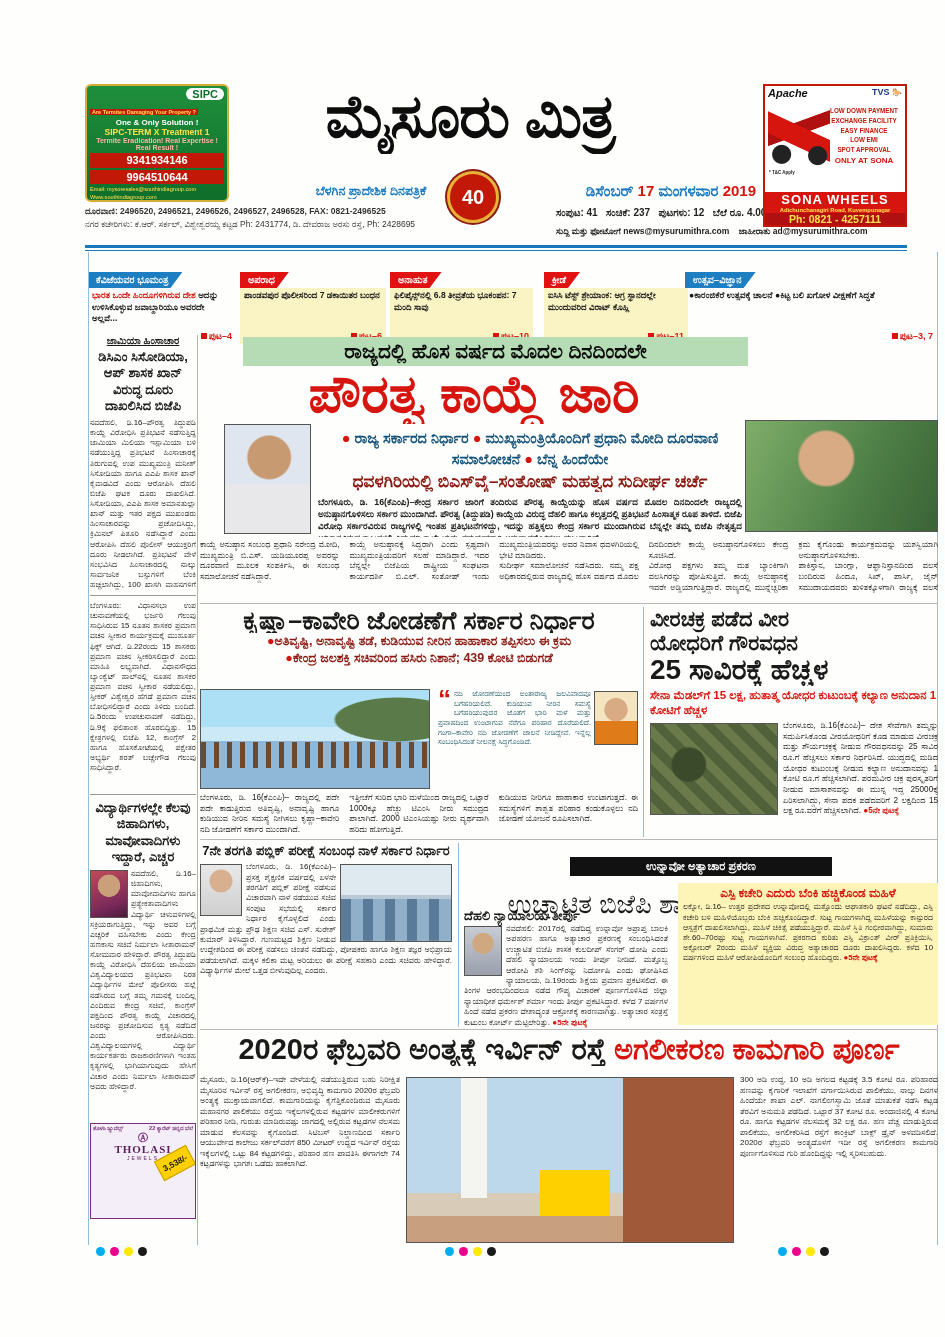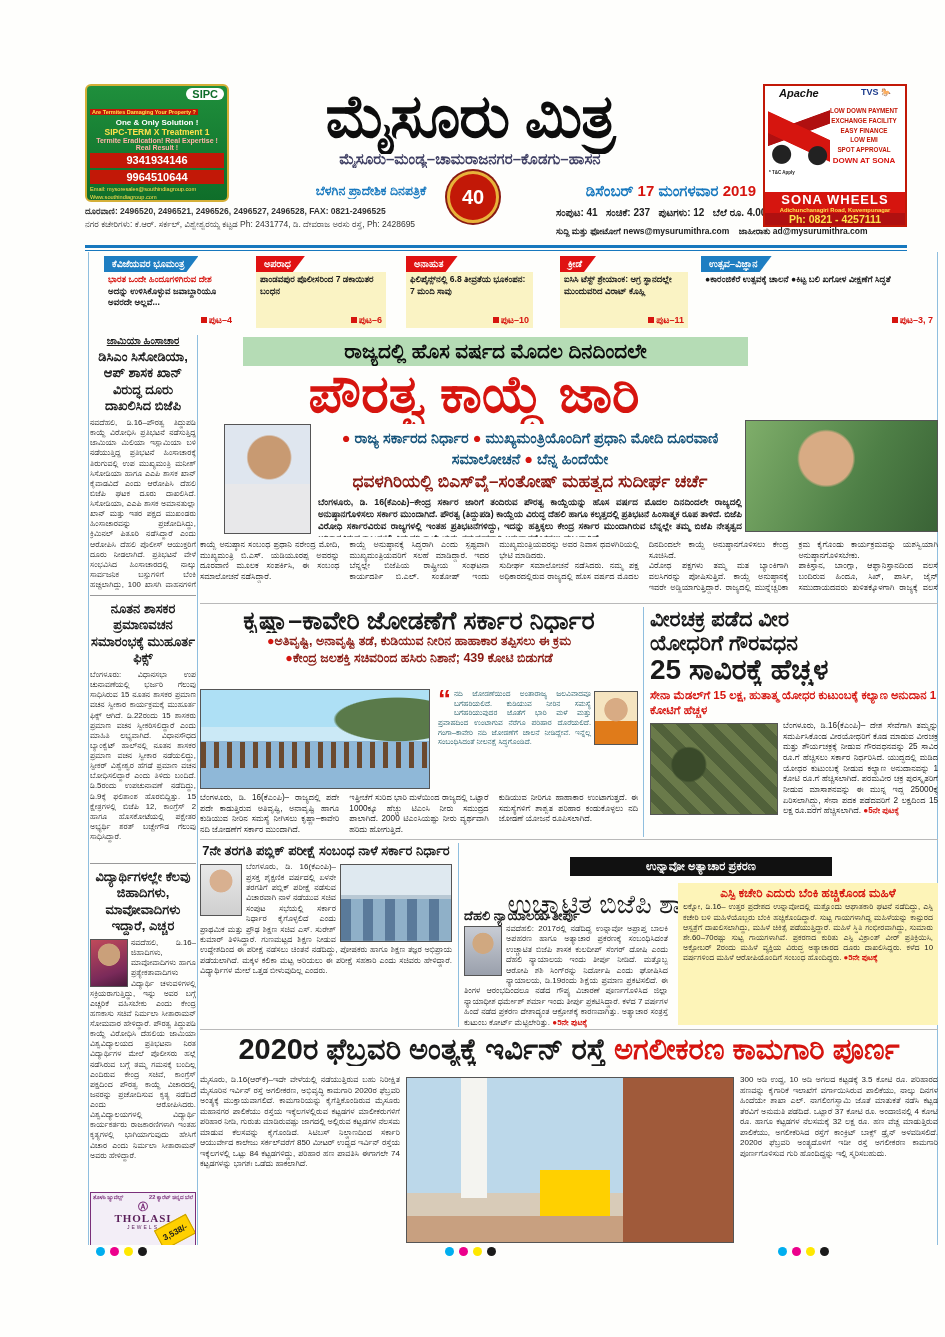--- a/index.html
+++ b/index.html
@@ -33,41 +33,41 @@
   #badge{left:447px;top:163px;width:52px;height:62px;}
   #badge .ring{width:46px;height:46px;margin:8px auto 0;border-radius:50%;background:#c21807;
                border:3px solid #e8b23a;color:#fff;font-size:20px;font-weight:bold;text-align:center;line-height:46px;
                box-shadow:0 0 0 2px #8a1a12;}
   #dateline{left:556px;top:182px;width:200px;font-size:15px;font-weight:bold;text-align:right;}
   #volline{left:556px;top:207px;width:300px;font-size:10px;font-weight:bold;color:#222;}
   #emailline{left:556px;top:226px;width:350px;font-size:8.5px;color:#222;}
   #phones1{left:85px;top:206px;width:370px;font-size:8.5px;font-weight:bold;color:#333;}
   #phones2{left:85px;top:219px;width:420px;font-size:8.5px;color:#333;}
   #tvs{left:763px;top:84px;width:144px;height:143px;background:#fff;border:2px solid #c21807;box-sizing:border-box;}
-  #tvs .top{height:16px;padding:1px 14px;}
+  #tvs .top{height:16px;padding:1px 3px;}
   #tvs .apache{float:left;font-size:11px;font-weight:bold;font-style:italic;color:#111;}
   #tvs .tvs{float:right;font-size:9px;font-weight:bold;color:#1a3a8c;}
   #tvs .horse{color:#d6150f;font-size:8px;}
   #tvs .bike{position:absolute;left:3px;top:20px;width:62px;height:62px;
              background:radial-gradient(circle at 22% 78%,#222 0 9px,transparent 10px),
                         radial-gradient(circle at 80% 80%,#222 0 9px,transparent 10px),
                         linear-gradient(25deg,transparent 38%,#d6150f 39% 62%,transparent 63%),
                         linear-gradient(-20deg,transparent 52%,#b01010 53% 68%,transparent 69%);}
   #tvs .tc{position:absolute;left:4px;top:84px;font-size:4.5px;font-weight:bold;}
   #tvs .feat{position:absolute;right:3px;top:20px;width:76px;text-align:center;}
   #tvs .feat div{font-size:6.3px;font-weight:bold;color:#c21807;line-height:1.55;}
   #tvs .only{font-size:8px !important;color:#d6150f !important;}
   #tvs .band{position:absolute;left:0;bottom:0;width:100%;background:#d6150f;text-align:center;}
   #tvs .sona{color:#fff;font-size:13px;font-weight:bold;letter-spacing:1px;}
   #tvs .addr{color:#ffe14d;font-size:5.8px;font-weight:bold;}
   #tvs .sph{color:#ffe14d;font-size:10.5px;font-weight:bold;background:#b01010;}
   #dblrule{left:85px;top:245px;width:822px;height:6px;border-top:3px solid #1778be;border-bottom:1px solid #1778be;box-sizing:border-box;}
 
   
-  .navbox{position:absolute;top:253px;height:74px;box-sizing:border-box;padding-left:16px;}
+  .navbox{position:absolute;top:269px;height:74px;box-sizing:border-box;}
   .ribbon{height:16px;line-height:16px;color:#fff;font-size:9.5px;font-weight:bold;padding:0 14px 0 8px;
           display:inline-block;clip-path:polygon(0 0,100% 0,calc(100% - 12px) 100%,0 100%);}
   .rib-blue{background:#1e7ec2;}
   .rib-red{background:#e01212;}
   .navbody{font-size:8.6px;font-weight:bold;line-height:1.35;padding:2px 4px;height:52px;overflow:hidden;position:relative;}
   .cream{background:#faf3c4;}
   .pageref{position:absolute;right:4px;bottom:2px;color:#d6150f;font-weight:bold;font-size:9px;}
   .pm{display:inline-block;width:6px;height:6px;background:#d6150f;margin-right:2px;}
 
   
@@ -196,21 +196,20 @@
     </div>
     <div class="ph ctr">9341934146</div>
     <div class="ph ctr">9964510644</div>
     <div class="em">
       <div>Email: mysoresales@southindiagroup.com</div>
         <div>Www.southindiagroup.com</div>
     </div>
   </div>
 
   <div class="abs ctr ovh" id="mast-title">ಮೈಸೂರು ಮಿತ್ರ</div>
-  <div class="abs ctr ovh" id="region-line">ಮೈಸೂರು–ಮಂಡ್ಯ–ಚಾಮರಾಜನಗರ–ಕೊಡಗು–ಹಾಸನ</div>
   <div class="abs ctr ovh" id="tagline">ಬೆಳಗಿನ ಪ್ರಾದೇಶಿಕ ದಿನಪತ್ರಿಕೆ</div>
 
   <div class="abs" id="badge">
     <div class="ring">40</div>
   </div>
 
   <div class="abs ovh" id="dateline">
     <span class="blue">ಡಿಸೆಂಬರ್</span>
     <span class="red">17</span>
     <span class="blue">ಮಂಗಳವಾರ</span>
@@ -232,21 +231,21 @@
       <span class="tvs"><span>TVS</span> <span class="horse">🐎</span></span>
     </div>
     <div class="bike"></div>
     <div class="tc">* T&amp;C Apply</div>
     <div class="feat">
       <div>LOW DOWN PAYMENT</div>
       <div>EXCHANGE FACILITY</div>
       <div>EASY FINANCE</div>
       <div>LOW EMI</div>
       <div>SPOT APPROVAL</div>
-      <div class="only">DOWN AT SONA</div>
+      <div class="only">ONLY AT SONA</div>
     </div>
     <div class="band">
       <div class="sona">SONA WHEELS</div>
       <div class="addr">Adichunchanagiri Road, Kuvempunagar</div>
       <div class="sph">Ph: 0821 - 4257111</div>
     </div>
   </div>
 
   <div class="abs" id="dblrule"></div>
 
@@ -293,21 +292,20 @@
   <div class="abs hrule" id="ruleB"></div>
   <div class="abs hrule" id="ruleC"></div>
   <div class="abs vrule" id="vB"></div>
   <div class="abs vrule" id="vC"></div>
 
   <div class="abs ovh" id="rail">
     <div class="kicker">ಜಾಮಿಯಾ ಹಿಂಸಾಚಾರ</div>
     <div class="rail-hl">ಡಿಸಿಎಂ ಸಿಸೋಡಿಯಾ, ಆಪ್ ಶಾಸಕ ಖಾನ್ ವಿರುದ್ಧ ದೂರು ದಾಖಲಿಸಿದ ಬಿಜೆಪಿ</div>
     <div class="rail-body" style="height:172px;">ನವದೆಹಲಿ, ಡಿ.16–ಪೌರತ್ವ ತಿದ್ದುಪಡಿ ಕಾಯ್ದೆ ವಿರೋಧಿಸಿ ಪ್ರತಿಭಟನೆ ನಡೆಸುತ್ತಿದ್ದ ಜಾಮಿಯಾ ಮಿಲಿಯಾ ಇಸ್ಲಾಮಿಯಾ ಬಳಿ ನಡೆಯುತ್ತಿದ್ದ ಪ್ರತಿಭಟನೆ ಹಿಂಸಾಚಾರಕ್ಕೆ ತಿರುಗುವಲ್ಲಿ ಉಪ ಮುಖ್ಯಮಂತ್ರಿ ಮನೀಶ್ ಸಿಸೋಡಿಯಾ ಹಾಗೂ ಎಎಪಿ ಶಾಸಕ ಖಾನ್ ಕೈವಾಡವಿದೆ ಎಂದು ಆರೋಪಿಸಿ ದೆಹಲಿ ಬಿಜೆಪಿ ಘಟಕ ದೂರು ದಾಖಲಿಸಿದೆ. ಸಿಸೋಡಿಯಾ, ಎಎಪಿ ಶಾಸಕ ಅಮಾನತುಲ್ಲಾ ಖಾನ್ ಮತ್ತು ಇತರ ಪಕ್ಷದ ಮುಖಂಡರು ಹಿಂಸಾಚಾರವನ್ನು ಪ್ರಚೋದಿಸಿದ್ದು, ಕ್ರಿಮಿನಲ್ ಪಿತೂರಿ ನಡೆಸಿದ್ದಾರೆ ಎಂದು ಆರೋಪಿಸಿ ದೆಹಲಿ ಪೊಲೀಸ್ ಆಯುಕ್ತರಿಗೆ ದೂರು ನೀಡಲಾಗಿದೆ. ಪ್ರತಿಭಟನೆ ವೇಳೆ ಸಂಭವಿಸಿದ ಹಿಂಸಾಚಾರದಲ್ಲಿ ನಾಲ್ಕು ಸಾರ್ವಜನಿಕ ಬಸ್ಸುಗಳಿಗೆ ಬೆಂಕಿ ಹಚ್ಚಲಾಗಿದ್ದು, 100 ಖಾಸಗಿ ವಾಹನಗಳಿಗೆ ಹಾನಿಯಾಗಿದೆ. ಜಾಮಿಯಾ ವಿದ್ಯಾರ್ಥಿಗಳು, ಪೊಲೀಸರು ಹಾಗೂ ಸ್ಥಳೀಯರು ಗಾಯಗೊಂಡಿದ್ದಾರೆ.</div>
     <div class="rail-div"></div>
-    <div class="rail-hl">ನೂತನ ಶಾಸಕರ ಪ್ರಮಾಣವಚನ ಸಮಾರಂಭಕ್ಕೆ ಮುಹೂರ್ತ ಫಿಕ್ಸ್</div>
     <div class="rail-body" style="height:188px;">ಬೆಂಗಳೂರು: ವಿಧಾನಸಭಾ ಉಪ ಚುನಾವಣೆಯಲ್ಲಿ ಭರ್ಜರಿ ಗೆಲುವು ಸಾಧಿಸಿರುವ 15 ನೂತನ ಶಾಸಕರ ಪ್ರಮಾಣ ವಚನ ಸ್ವೀಕಾರ ಕಾರ್ಯಕ್ರಮಕ್ಕೆ ಮುಹೂರ್ತ ಫಿಕ್ಸ್ ಆಗಿದೆ. ಡಿ.22ರಂದು 15 ಶಾಸಕರು ಪ್ರಮಾಣ ವಚನ ಸ್ವೀಕರಿಸಲಿದ್ದಾರೆ ಎಂದು ಮಾಹಿತಿ ಲಭ್ಯವಾಗಿದೆ. ವಿಧಾನಸೌಧದ ಬ್ಯಾಂಕ್ವೆಟ್ ಹಾಲ್‌ನಲ್ಲಿ ನೂತನ ಶಾಸಕರ ಪ್ರಮಾಣ ವಚನ ಸ್ವೀಕಾರ ನಡೆಯಲಿದ್ದು, ಸ್ಪೀಕರ್ ವಿಶ್ವೇಶ್ವರ ಹೆಗಡೆ ಪ್ರಮಾಣ ವಚನ ಬೋಧಿಸಲಿದ್ದಾರೆ ಎಂದು ತಿಳಿದು ಬಂದಿದೆ. ಡಿ.5ರಂದು ಉಪಚುನಾವಣೆ ನಡೆದಿದ್ದು, ಡಿ.9ಕ್ಕೆ ಫಲಿತಾಂಶ ಹೊರಬಿದ್ದಿತ್ತು. 15 ಕ್ಷೇತ್ರಗಳಲ್ಲಿ ಬಿಜೆಪಿ 12, ಕಾಂಗ್ರೆಸ್ 2 ಹಾಗೂ ಹೊಸಕೋಟೆಯಲ್ಲಿ ಪಕ್ಷೇತರ ಅಭ್ಯರ್ಥಿ ಶರತ್ ಬಚ್ಚೇಗೌಡ ಗೆಲುವು ಸಾಧಿಸಿದ್ದಾರೆ.</div>
     <div class="rail-div"></div>
     <div class="rail-hl">ವಿದ್ಯಾರ್ಥಿಗಳಲ್ಲೇ ಕೆಲವು ಜಿಹಾದಿಗಳು, ಮಾವೋವಾದಿಗಳು ಇದ್ದಾರೆ, ಎಚ್ಚರ</div>
     <div class="rail-body" style="height:248px;">
       <span class="photo" id="sitha-img"></span>
       <span>ನವದೆಹಲಿ, ಡಿ.16– ಜಿಹಾದಿಗಳು, ಮಾವೋವಾದಿಗಳು ಹಾಗೂ ಪ್ರತ್ಯೇಕತಾವಾದಿಗಳು ವಿದ್ಯಾರ್ಥಿ ಚಳುವಳಿಗಳಲ್ಲಿ ಸಕ್ರಿಯರಾಗುತ್ತಿದ್ದು, ಇನ್ನು ಅವರ ಬಗ್ಗೆ ಎಚ್ಚರಿಕೆ ವಹಿಸಬೇಕು ಎಂದು ಕೇಂದ್ರ ಹಣಕಾಸು ಸಚಿವೆ ನಿರ್ಮಲಾ ಸೀತಾರಾಮನ್ ಸೋಮವಾರ ಹೇಳಿದ್ದಾರೆ. ಪೌರತ್ವ ತಿದ್ದುಪಡಿ ಕಾಯ್ದೆ ವಿರೋಧಿಸಿ ದೆಹಲಿಯ ಜಾಮಿಯಾ ವಿಶ್ವವಿದ್ಯಾಲಯದ ಪ್ರತಿಭಟನಾ ನಿರತ ವಿದ್ಯಾರ್ಥಿಗಳ ಮೇಲೆ ಪೊಲೀಸರು ಹಲ್ಲೆ ನಡೆಸಿರುವ ಬಗ್ಗೆ ತಮ್ಮ ಗಮನಕ್ಕೆ ಬಂದಿಲ್ಲ ಎಂದಿರುವ ಕೇಂದ್ರ ಸಚಿವೆ, ಕಾಂಗ್ರೆಸ್ ಪಕ್ಷದಿಂದ ಪೌರತ್ವ ಕಾಯ್ದೆ ವಿಚಾರದಲ್ಲಿ ಜನರನ್ನು ಪ್ರಚೋದಿಸುವ ಕೃತ್ಯ ನಡೆದಿದೆ ಎಂದು ಆರೋಪಿಸಿದರು. ವಿಶ್ವವಿದ್ಯಾಲಯಗಳಲ್ಲಿ ವಿದ್ಯಾರ್ಥಿ ಕಾರ್ಯಕರ್ತರು ರಾಜಕಾರಣಿಗಳಾಗಿ ಇಂತಹ ಕೃತ್ಯಗಳಲ್ಲಿ ಭಾಗಿಯಾಗುವುದು ಹೇಸಿಗೆ ವಿಚಾರ ಎಂದು ನಿರ್ಮಲಾ ಸೀತಾರಾಮನ್ ಅವರು ಹೇಳಿದ್ದಾರೆ.</span>
     </div>
     <div id="tholasi">
       <div class="r1">
         <span>ತೊಳಸಿ ಜ್ಯುವೆಲ್ಸ್</span>

